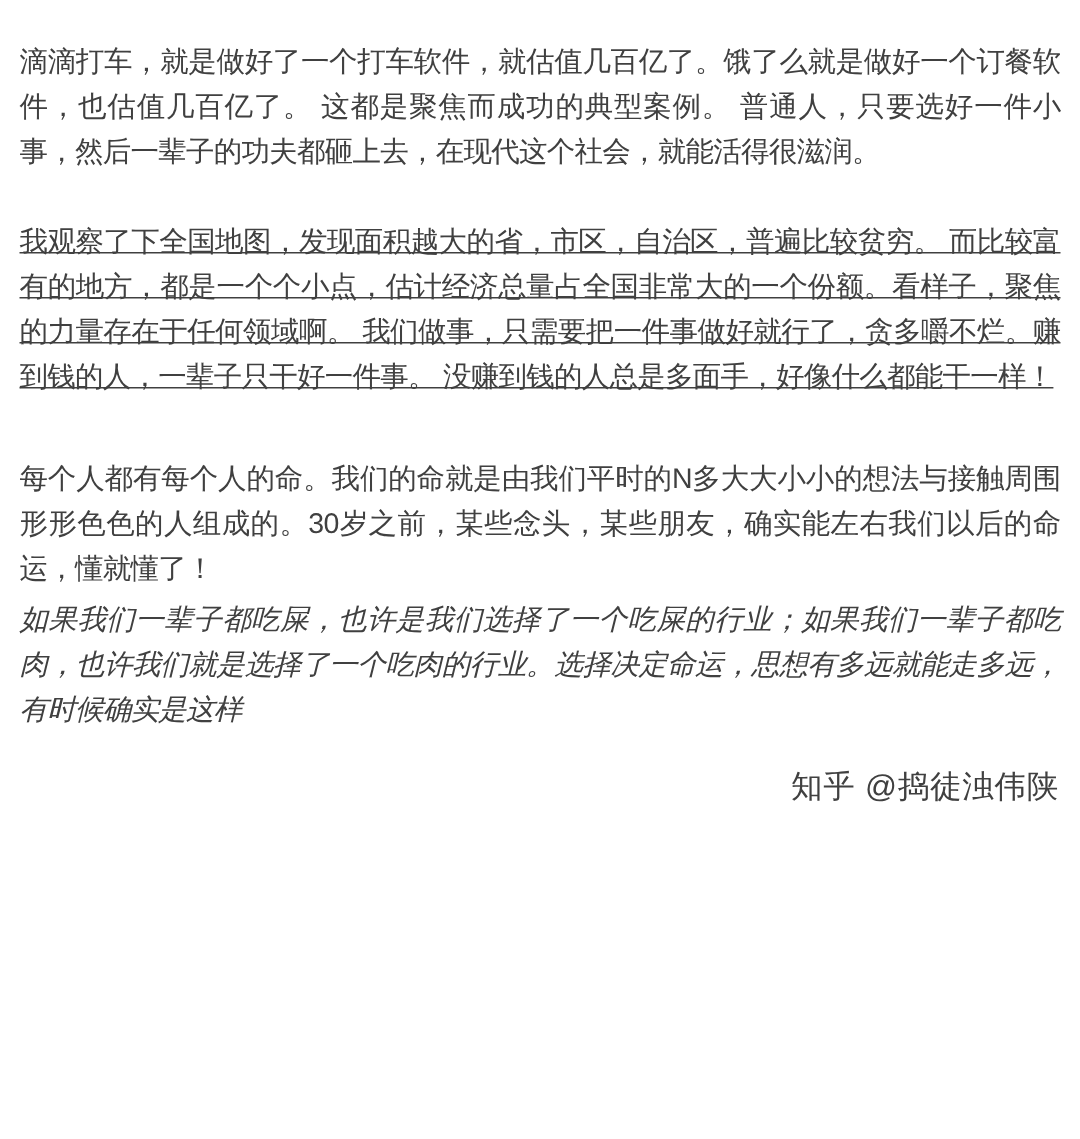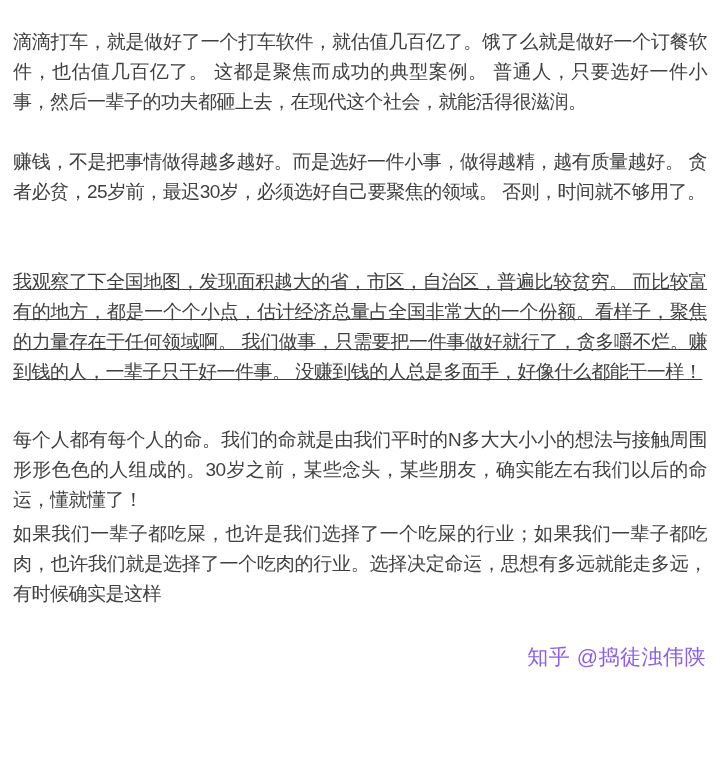--- a/index.html
+++ b/index.html
@@ -31,40 +31,39 @@
     text-justify: inter-ideograph;
   }
   .para {
     margin: 0;
     word-break: break-all;
   }
   .para.p1 { margin-bottom: 30px; }
   .para.p2 { margin-bottom: 60px; }
   .para.p3 { margin-bottom: 30px; text-decoration: underline; }
   .para.p4 { margin-bottom: 4px; margin-top: 38px;  }
-  .para.p5 { margin-bottom: 34px; }
+  .para.p5 { margin-bottom: 22px; font-style: italic; }
   .para.p6 { margin-bottom: 0;    }
   .watermark {
     margin-top: 3px;
     padding-right: 14px;
     text-align: right;
     font-size: 21px;
     line-height: 28px;
     letter-spacing: 0.5px;
-    color: #8b5cf6;
+    color: #404040;
     user-select: none;
   }
 </style>
 </head>
 <body>
 
 <div class="page">
   <div class="article">
     <p class="para p1">滴滴打车，就是做好了一个打车软件，就估值几百亿了。饿了么就是做好一个订餐软件，也估值几百亿了。 这都是聚焦而成功的典型案例。 普通人，只要选好一件小事，然后一辈子的功夫都砸上去，在现代这个社会，就能活得很滋润。</p>
-    <p class="para p2">赚钱，不是把事情做得越多越好。而是选好一件小事，做得越精，越有质量越好。 贪者必贫，25岁前，最迟30岁，必须选好自己要聚焦的领域。 否则，时间就不够用了。</p>
     <p class="para p3">我观察了下全国地图，发现面积越大的省，市区，自治区，普遍比较贫穷。 而比较富有的地方，都是一个个小点，估计经济总量占全国非常大的一个份额。看样子，聚焦的力量存在于任何领域啊。 我们做事，只需要把一件事做好就行了，贪多嚼不烂。赚到钱的人，一辈子只干好一件事。 没赚到钱的人总是多面手，好像什么都能干一样！</p>
     <p class="para p4">每个人都有每个人的命。我们的命就是由我们平时的N多大大小小的想法与接触周围形形色色的人组成的。30岁之前，某些念头，某些朋友，确实能左右我们以后的命运，懂就懂了！</p>
     <p class="para p5">如果我们一辈子都吃屎，也许是我们选择了一个吃屎的行业；如果我们一辈子都吃肉，也许我们就是选择了一个吃肉的行业。选择决定命运，思想有多远就能走多远，有时候确实是这样</p>
   </div>
   <div class="watermark">
     <span>知乎 @捣徒浊伟陕</span>
   </div>
 </div>
 
 </body></html>

